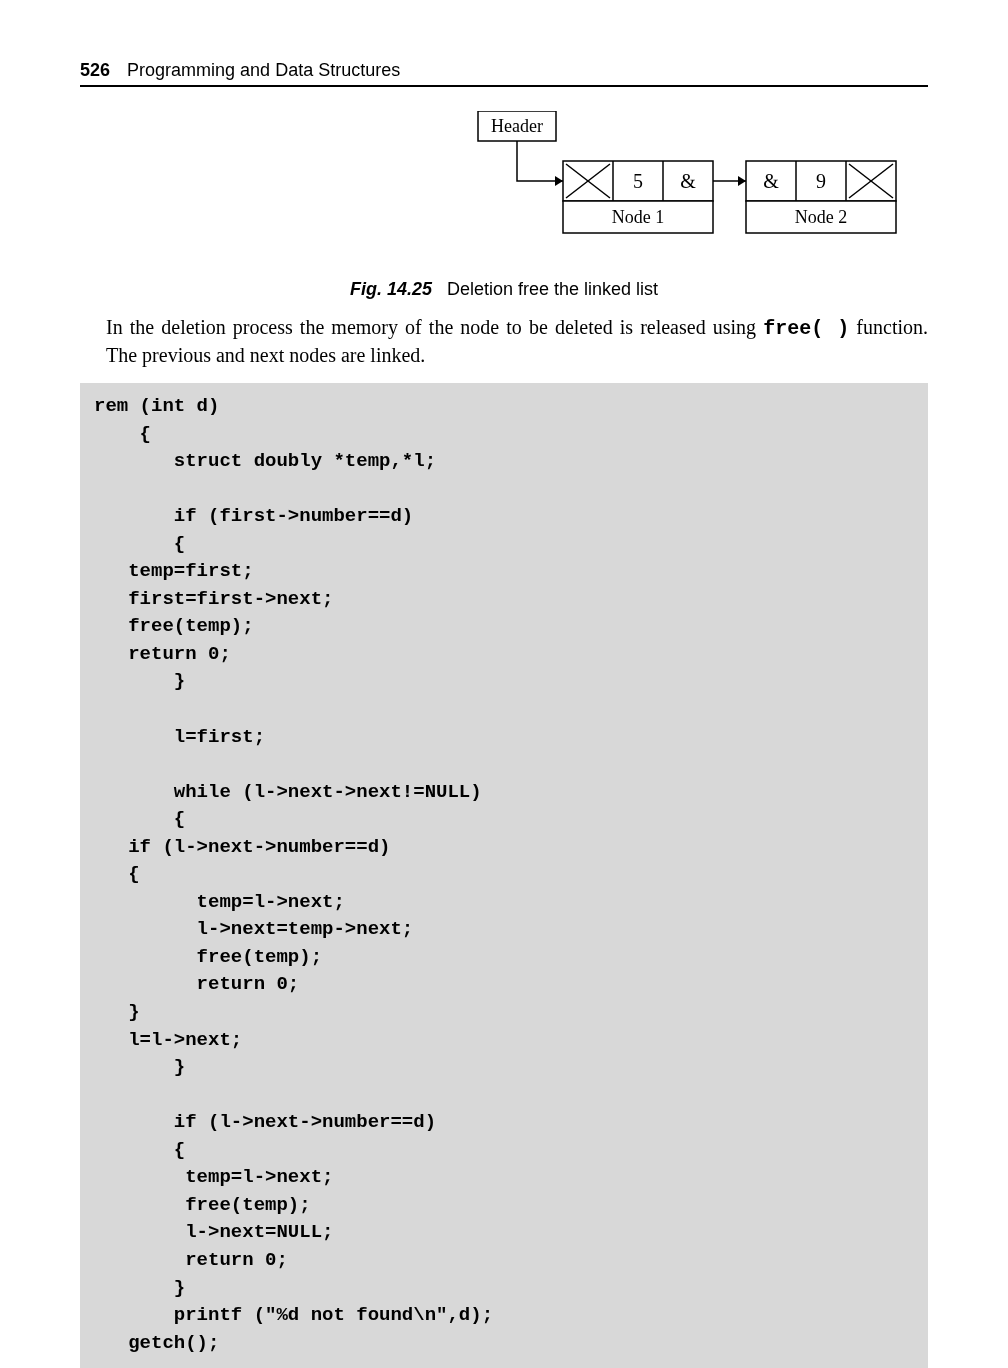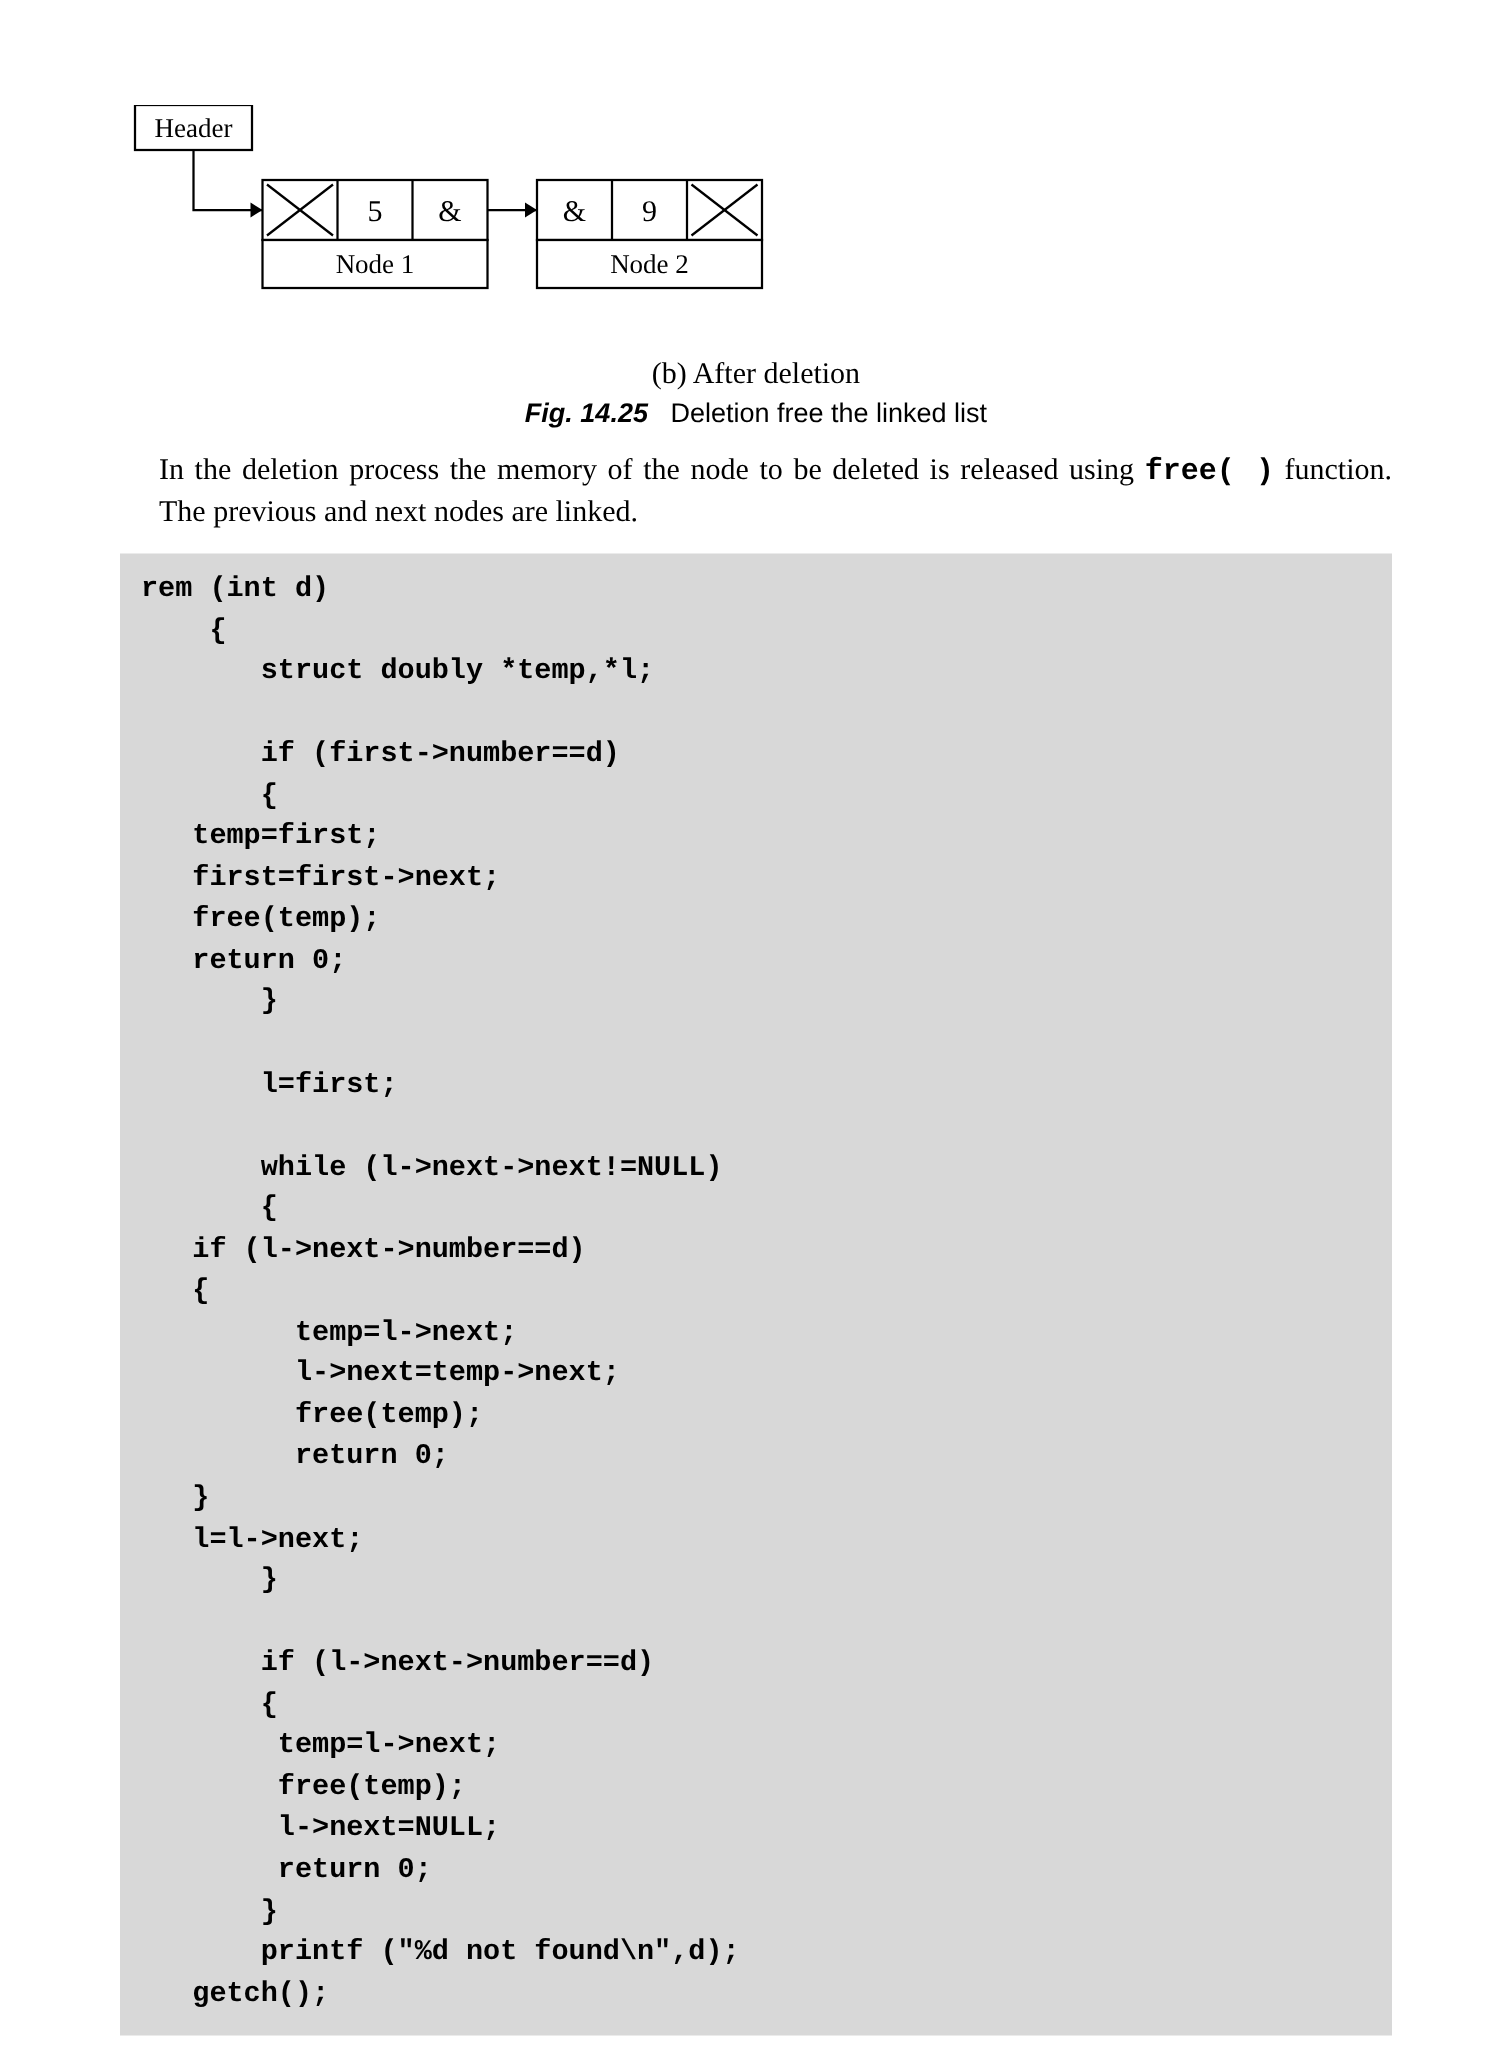--- a/index.html
+++ b/index.html
@@ -19,21 +19,21 @@
     border-bottom: 2px solid #000;
     padding-bottom: 4px;
     margin-bottom: 24px;
   }
   .header-line .pg {
     font-weight: bold;
     margin-right: 12px;
   }
   .diagram {
     display: flex;
-    justify-content: flex-start;
+    justify-content: flex-end;
     margin: 10px 0 8px 0;
     text-decoration: underline;
   }
   .caption-b {
     text-align: center;
     font-size: 20px;
     margin-top: 6px;
   }
   .fig-caption {
     text-align: center;
@@ -71,20 +71,24 @@
   .svgwrap {
     width: 460px;
     height: 160px;
   }
 </style>
 </head>
 <body>
 
 <div class="page">
 
+  <div class="header-line">
+    <span class="pg">526</span>
+    <span>Programming and Data Structures</span>
+  </div>
 
   <div class="diagram">
     <svg class="svgwrap" viewBox="0 0 460 160">
 
       <rect x="10" y="0" width="78" height="30" fill="#fff" stroke="#000" stroke-width="1.5"></rect>
       <text x="49" y="21" font-family="Georgia" font-size="18" text-anchor="middle">Header</text>
 
       <path d="M 49 30 L 49 70 L 95 70" fill="none" stroke="#000" stroke-width="1.5"></path>
       <polygon points="95,70 87,65 87,75" fill="#000"></polygon>
 
@@ -110,21 +114,20 @@
       <text x="353" y="77" font-family="Georgia" font-size="20" text-anchor="middle">9</text>
 
       <line x1="381" y1="53" x2="425" y2="87" stroke="#000" stroke-width="1.5"></line>
       <line x1="425" y1="53" x2="381" y2="87" stroke="#000" stroke-width="1.5"></line>
 
       <rect x="278" y="90" width="150" height="32" fill="#fff" stroke="#000" stroke-width="1.5"></rect>
       <text x="353" y="112" font-family="Georgia" font-size="18" text-anchor="middle">Node 2</text>
     </svg>
   </div>
 
-  <div class="caption-b">(b) After deletion</div>
 
   <div class="fig-caption">
     <span class="fig-label">Fig. 14.25</span>
     <span>Deletion free the linked list</span>
   </div>
 
   <div class="body-text">
     <span>In the deletion process the memory of the node to be deleted is released using </span><span class="mono">free( )</span><span> function. The previous and next nodes are linked.</span>
   </div>
 

